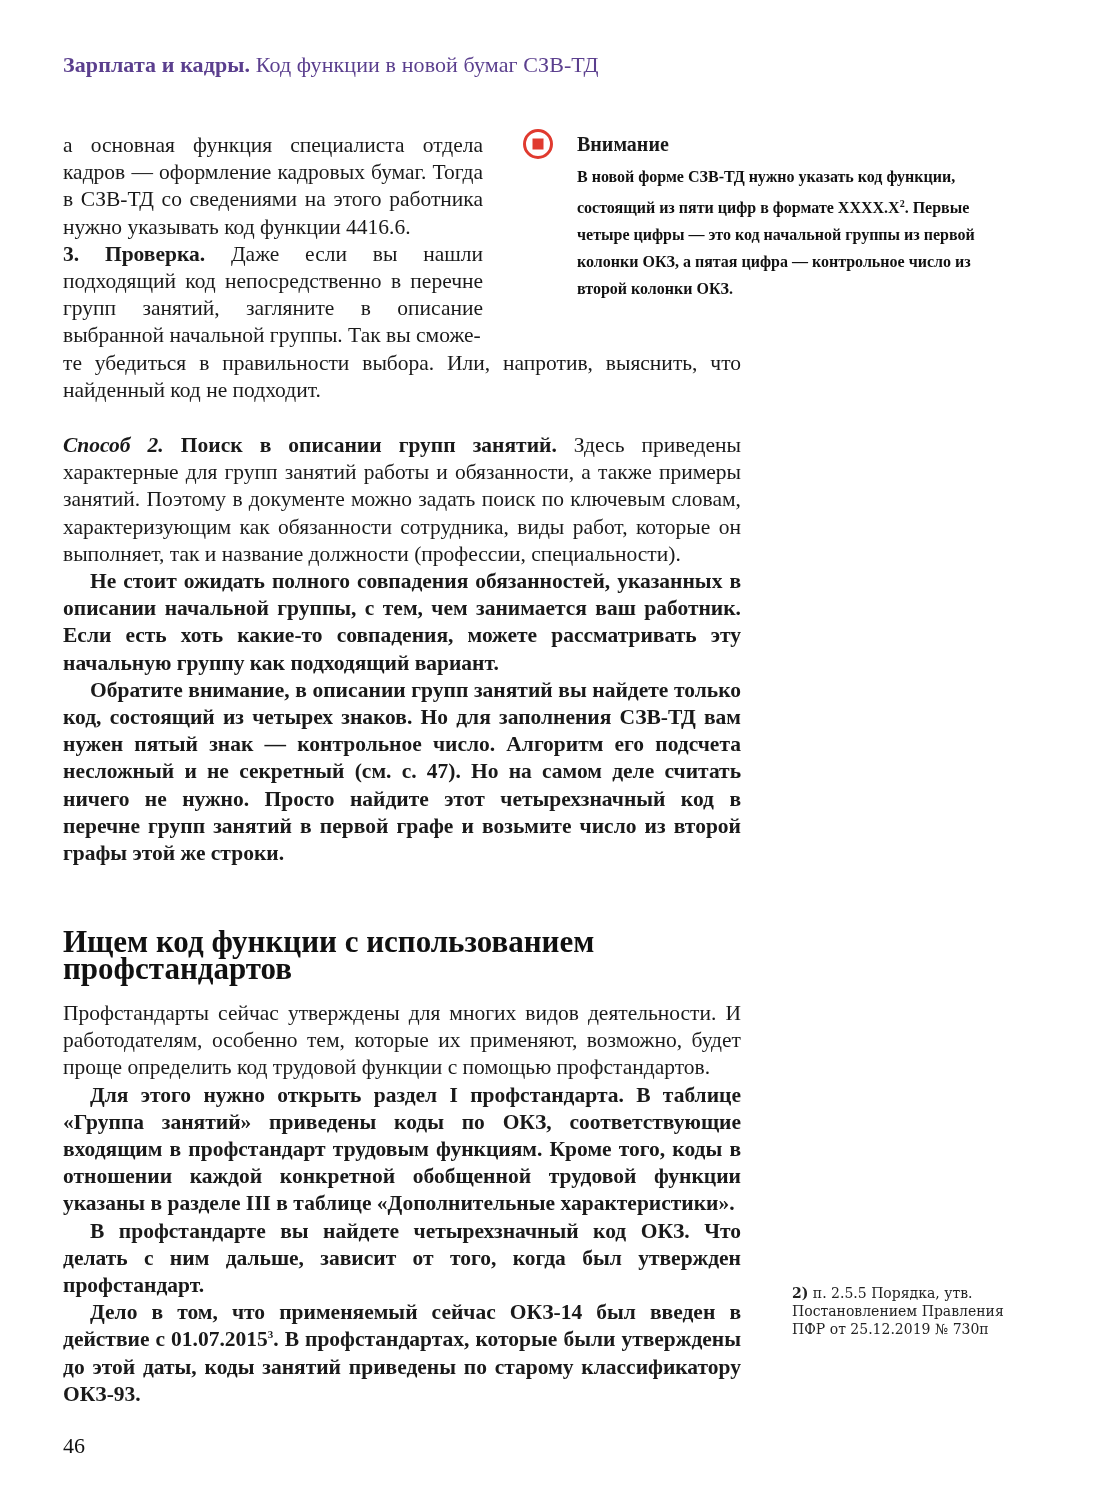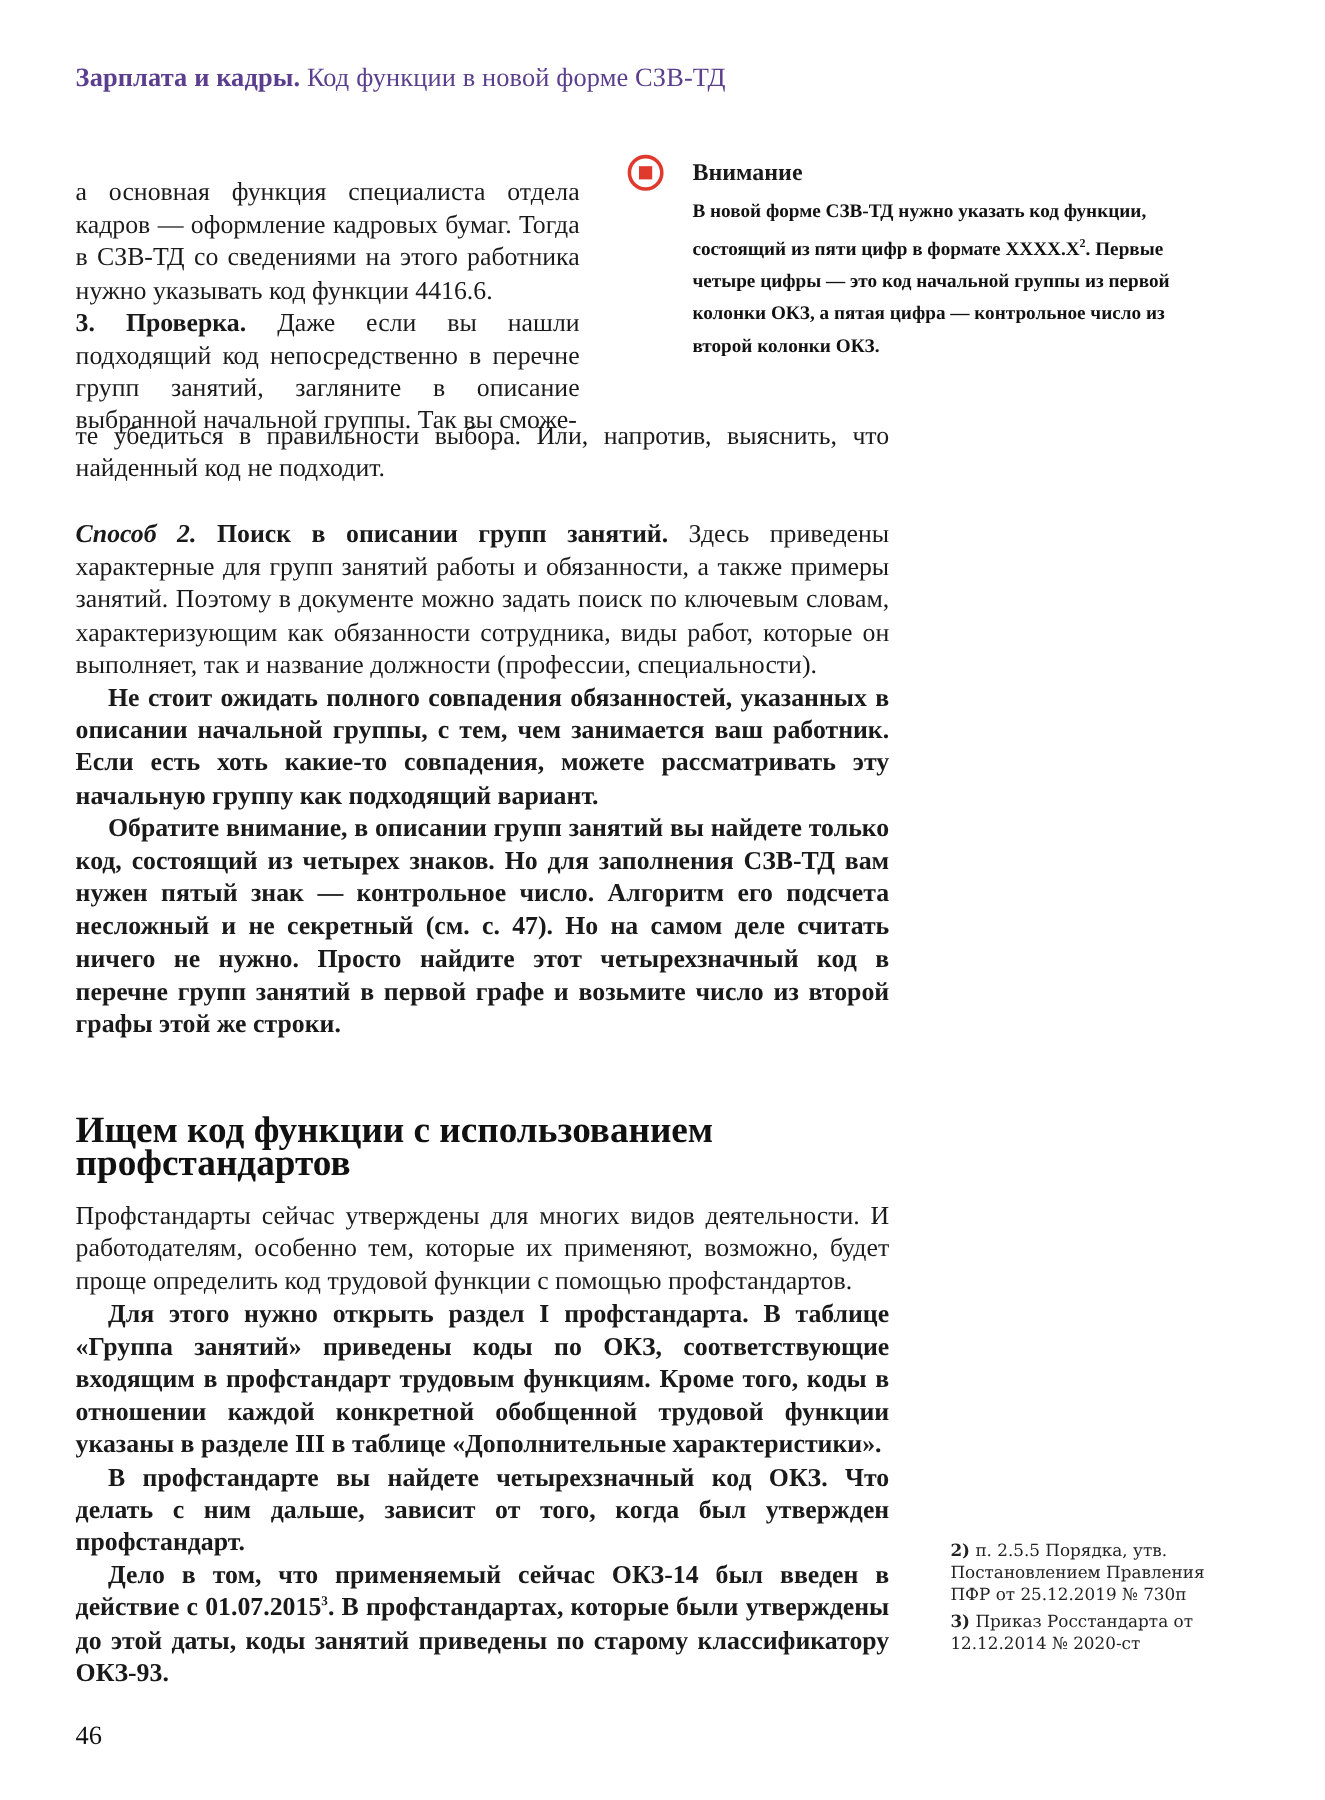--- a/index.html
+++ b/index.html
@@ -1,21 +1,21 @@
 <!DOCTYPE html>
 <html><head>
   <meta charset="utf-8">
   <style>
     html, body { margin: 0; padding: 0; background: #ffffff; }
     body { width: 1104px; height: 1500px; position: relative; overflow: hidden;
            font-family: "Liberation Serif", "DejaVu Serif", serif; color: #1a1a1a; }
     .running-head { position: absolute; left: 63px; top: 52px; font-size: 22px; color: #5b3f8e; letter-spacing: 0.1px; }
     .running-head .sec { font-weight: bold; }
     .body-text { font-size: 21.5px; line-height: 27.2px; text-align: justify; }
-    .col-top { position: absolute; left: 63px; top: 147px; width: 420px; }
+    .col-top { position: absolute; left: 63px; top: 132px; width: 420px; }
     .col-main { position: absolute; left: 63px; width: 678px; }
     .para { margin: 0; }
     .indent { text-indent: 27px; font-weight: bold; }
     .b { font-weight: bold; }
     .bi { font-weight: bold; font-style: italic; }
     .notice { position: absolute; left: 522px; top: 126px; width: 480px; }
     .notice-icon { position: absolute; left: 0; top: 2px; width: 32px; height: 32px; }
     .notice-title { position: absolute; left: 55px; top: 7px; font-size: 20px; font-weight: bold; color: #1a1a1a; }
     .notice-text { position: absolute; left: 55px; top: 37px; width: 430px; font-size: 16px; font-weight: bold; line-height: 27px; color: #111; }
     .notice-text sup { font-size: 10px; }
@@ -23,21 +23,21 @@
     .footnotes { position: absolute; left: 792px; top: 1284px; width: 230px; font-size: 14px; line-height: 18px; color: #222; font-family: "DejaVu Serif", serif; }
     .footnotes p { margin: 0 0 5px 0; }
     .page-num { position: absolute; left: 63px; top: 1433px; font-size: 22px; font-family: Liberation Serif, serif; color: #111; }
     sup.fn { font-size: 11px; vertical-align: super; line-height: 0; }
   </style>
 </head>
 <body>
 
 <div class="running-head">
   <span class="sec">Зарплата и кадры.</span>
-  <span>Код функции в новой форме СЗВ-ТД</span>
+  <span>Код функции в новой бумаг СЗВ-ТД</span>
 </div>
 
 <div class="col-top body-text">
   <p class="para">а основная функция специалиста отдела кадров — оформление кадровых бумаг. Тогда в СЗВ-ТД со сведениями на этого работника нужно указывать код функции 4416.6.</p>
   <p class="para"><span class="b">3. Проверка.</span><span> Даже если вы нашли подходящий код непосредственно в перечне групп занятий, загляните в описание выбранной начальной группы. Так вы сможе-</span></p>
 </div>
 
 <div class="notice">
   <svg class="notice-icon" viewBox="0 0 32 32">
     <circle cx="16" cy="16" r="13.5" fill="none" stroke="#e03a2f" stroke-width="3"></circle>
@@ -61,16 +61,15 @@
 
 <div class="col-main body-text" style="top:1000px;">
   <p class="para">Профстандарты сейчас утверждены для многих видов деятельности. И работодателям, особенно тем, которые их применяют, возможно, будет проще определить код трудовой функции с помощью профстандартов.</p>
   <p class="para indent">Для этого нужно открыть раздел I профстандарта. В таблице «Группа занятий» приведены коды по ОКЗ, соответствующие входящим в профстандарт трудовым функциям. Кроме того, коды в отношении каждой конкретной обобщенной трудовой функции указаны в разделе III в таблице «Дополнительные характеристики».</p>
   <p class="para indent">В профстандарте вы найдете четырехзначный код ОКЗ. Что делать с ним дальше, зависит от того, когда был утвержден профстандарт.</p>
   <p class="para indent"><span>Дело в том, что применяемый сейчас ОКЗ-14 был введен в действие с 01.07.2015</span><sup class="fn">3</sup><span>. В профстандартах, которые были утверждены до этой даты, коды занятий приведены по старому классификатору ОКЗ-93.</span></p>
 </div>
 
 <div class="footnotes">
   <p><b>2)</b><span> п. 2.5.5 Порядка, утв. Постановлением Правления ПФР от 25.12.2019 № 730п</span></p>
-  <p><b>3)</b><span> Приказ Росстандарта от 12.12.2014 № 2020-ст</span></p>
 </div>
 
 <div class="page-num">46</div>
 
 </body></html>

